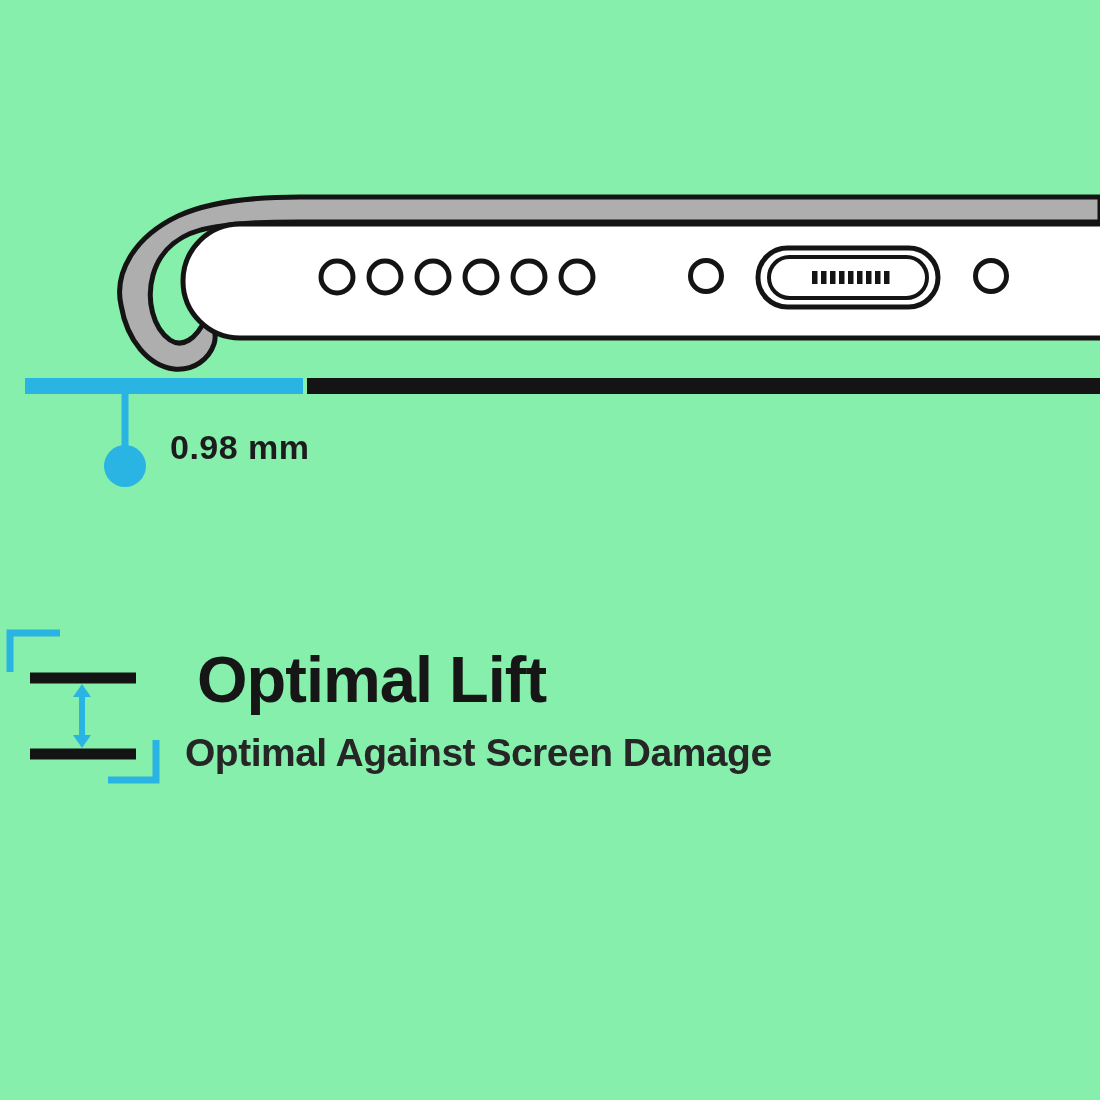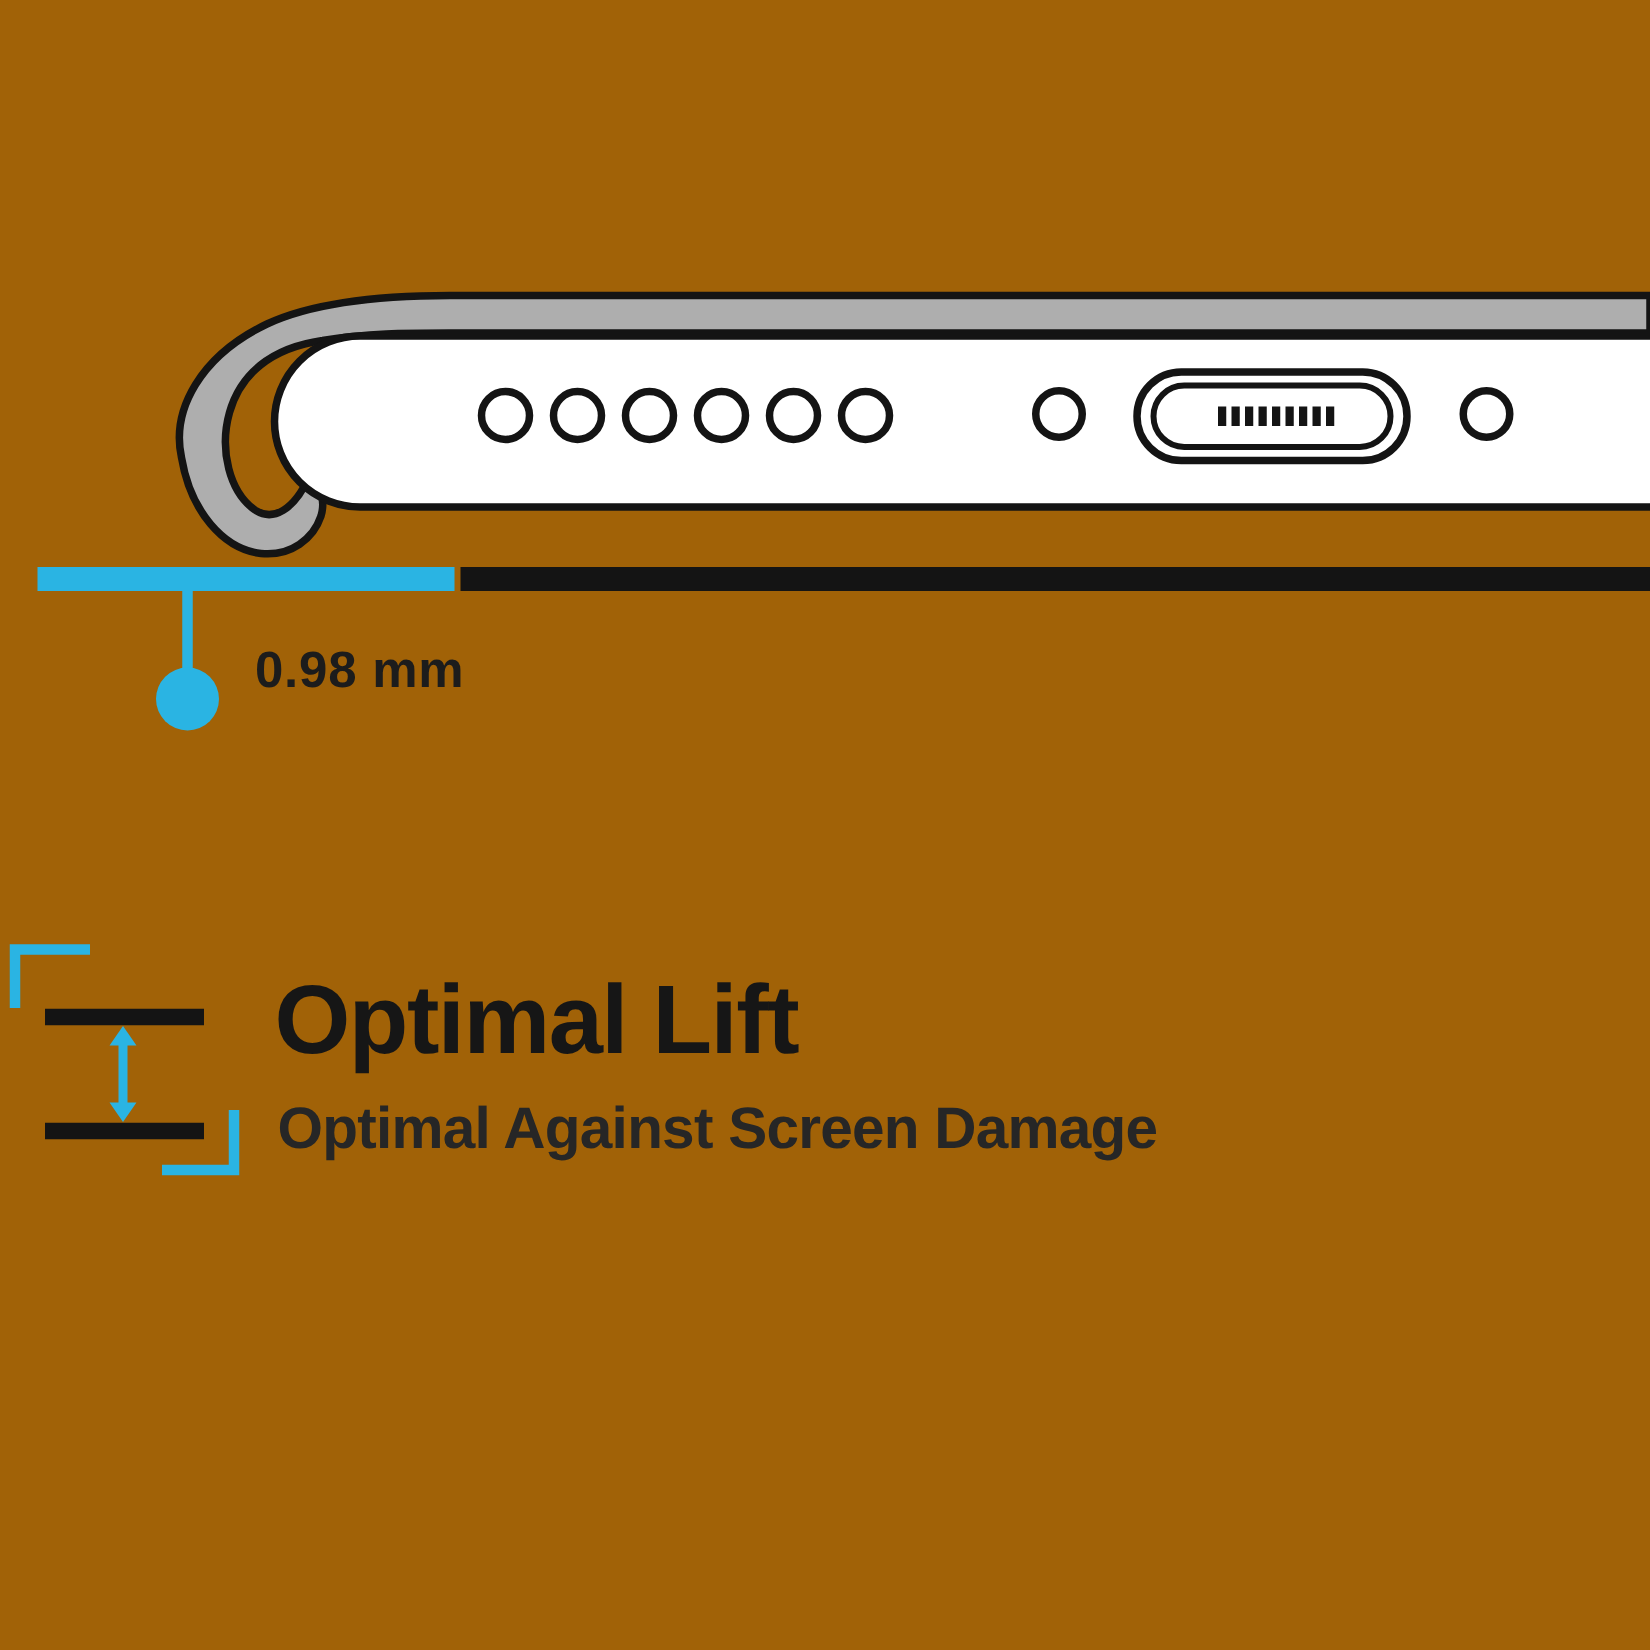--- a/index.html
+++ b/index.html
@@ -8,21 +8,21 @@
     background: #ffffff;
     width: 1100px;
     height: 1100px;
     font-family: "Liberation Sans", sans-serif;
     overflow: hidden;
   }
   .stage {
     position: relative;
     width: 1100px;
     height: 1100px;
-    background: #a16207;
+    background: #86efac;
   }
   .diagram-svg {
     position: absolute;
     left: 0;
     top: 0;
   }
   .measure-label {
     position: absolute;
     left: 170px;
     top: 428px;
@@ -31,21 +31,21 @@
     color: #1c1c1c;
     letter-spacing: 0.5px;
   }
   .lift-icon-svg {
     position: absolute;
     left: 4px;
     top: 624px;
   }
   .feature-title {
     position: absolute;
-    left: 183px;
+    left: 197px;
     top: 642px;
     font-size: 65px;
     font-weight: bold;
     color: #161616;
     letter-spacing: -1px;
   }
   .feature-subtitle {
     position: absolute;
     left: 185px;
     top: 731px;

